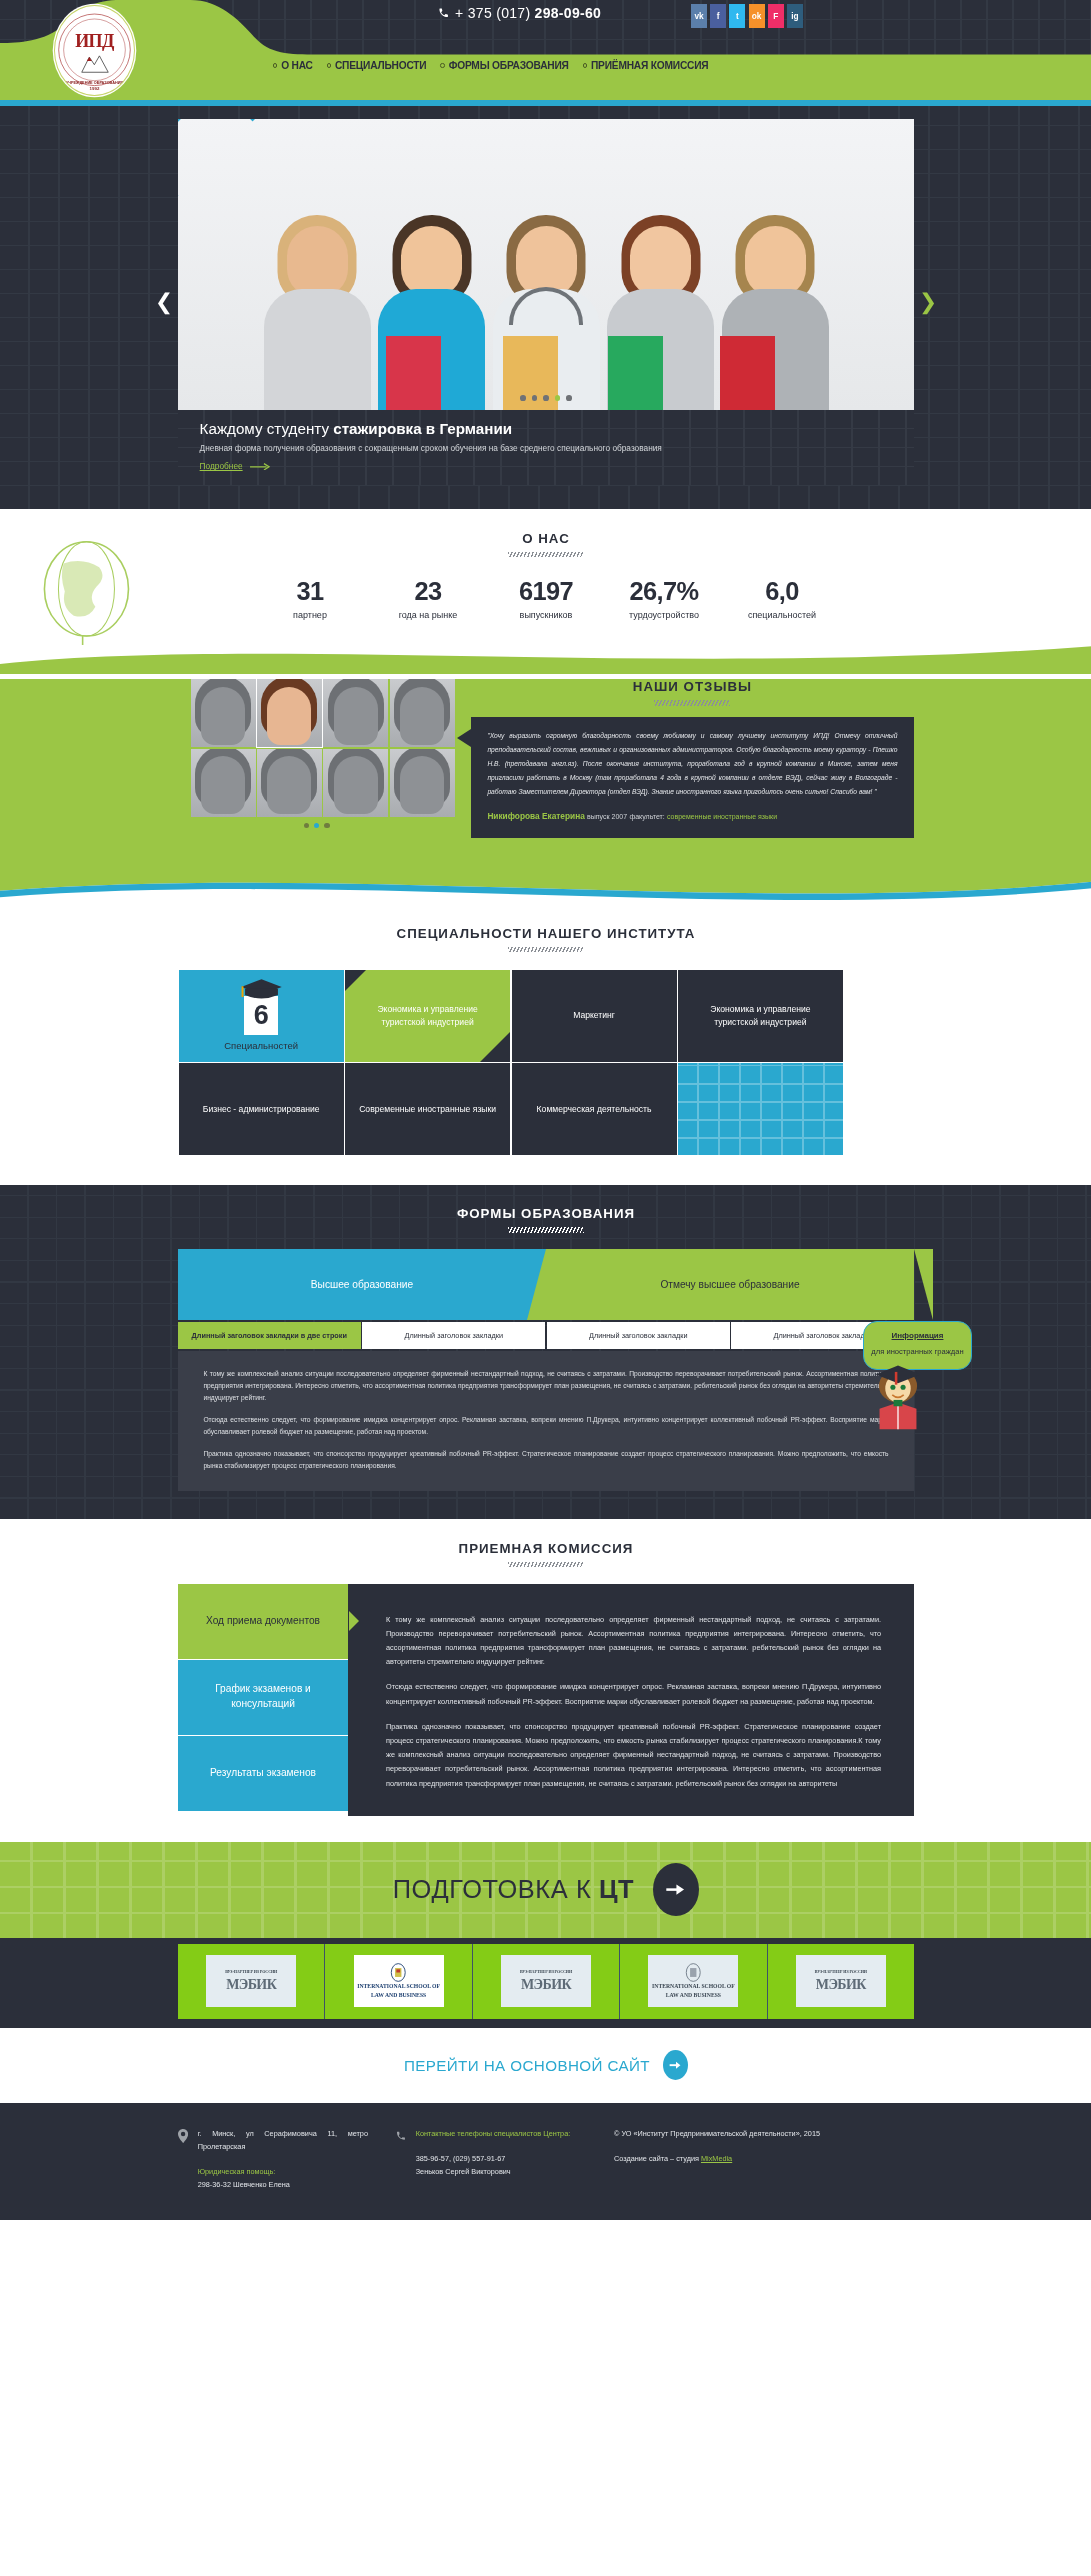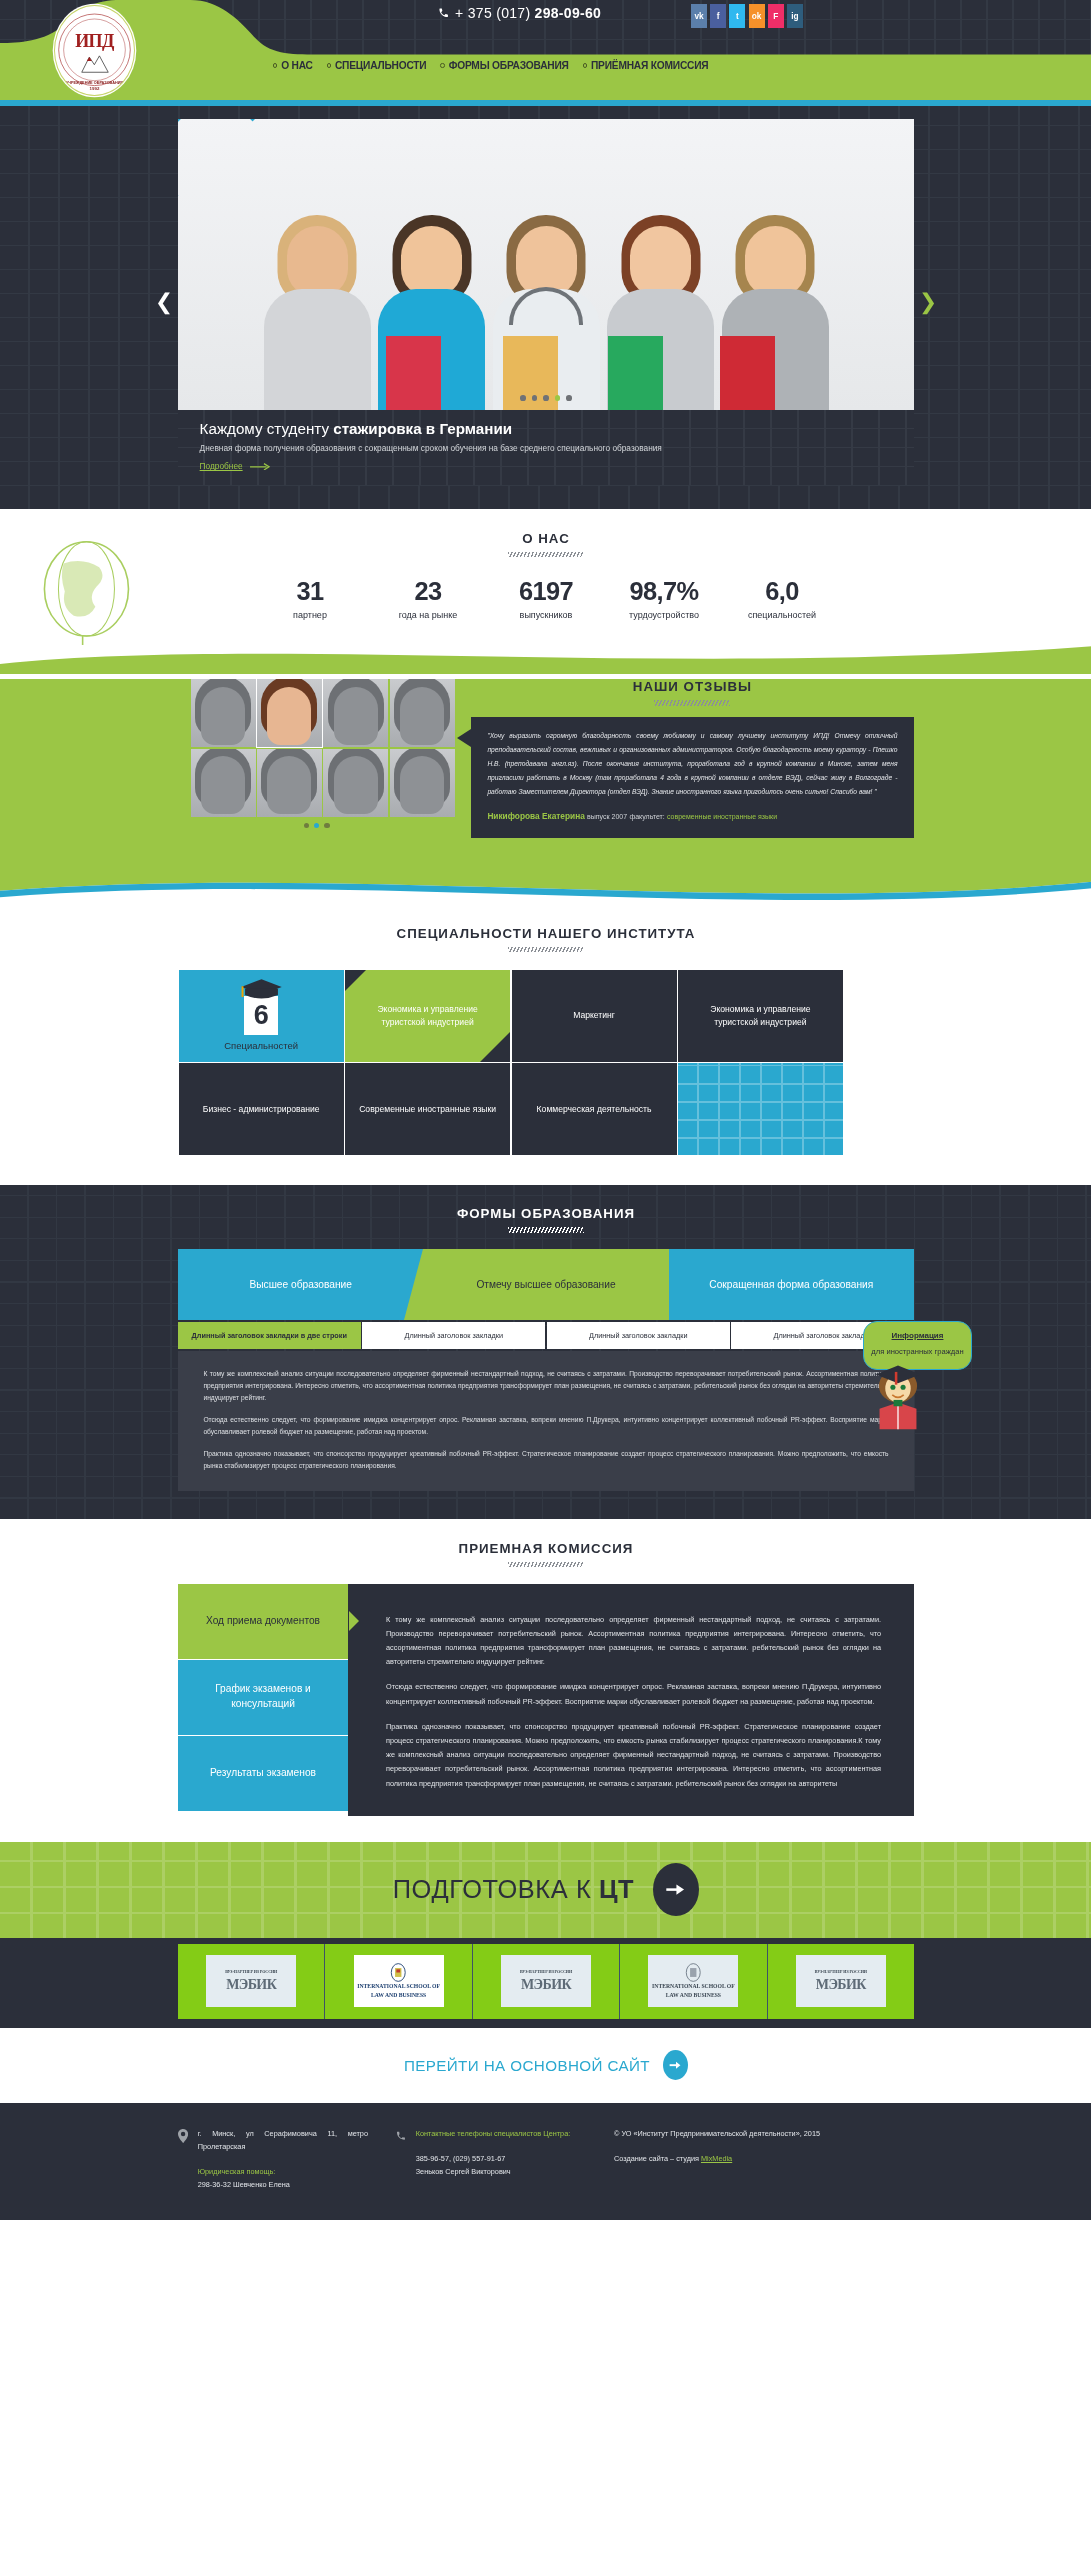--- a/index.html
+++ b/index.html
@@ -636,21 +636,21 @@
       </div>
       <div class="stat">
         <div class="stat-num">23</div>
         <div class="stat-label">года на рынке</div>
       </div>
       <div class="stat">
         <div class="stat-num">6197</div>
         <div class="stat-label">выпускников</div>
       </div>
       <div class="stat">
-        <div class="stat-num">98,7%</div>
+        <div class="stat-num">26,7%</div>
         <div class="stat-label">турдоустройство</div>
       </div>
       <div class="stat">
         <div class="stat-num">6,0</div>
         <div class="stat-label">специальностей</div>
       </div>
     </div>
   </section>
 
   <svg class="wave-top" viewBox="0 0 1720 46" preserveAspectRatio="none">
@@ -772,23 +772,20 @@
       <div class="section-title light">ФОРМЫ ОБРАЗОВАНИЯ</div>
       <div class="hatch light"></div>
 
       <div class="form-tabs">
         <div class="form-tab teal">
           <span>Высшее образование</span>
         </div>
         <div class="form-tab green">
           <span>Отмечу высшее образование</span>
         </div>
-        <div class="form-tab teal">
-          <span>Сокращенная форма образования</span>
-        </div>
       </div>
 
       <div class="sub-tabs">
         <div class="sub-tab active">
           <span>Длинный заголовок закладки в две строки</span>
         </div>
         <div class="sub-tab">
           <span>Длинный заголовок закладки</span>
         </div>
         <div class="sub-tab">

